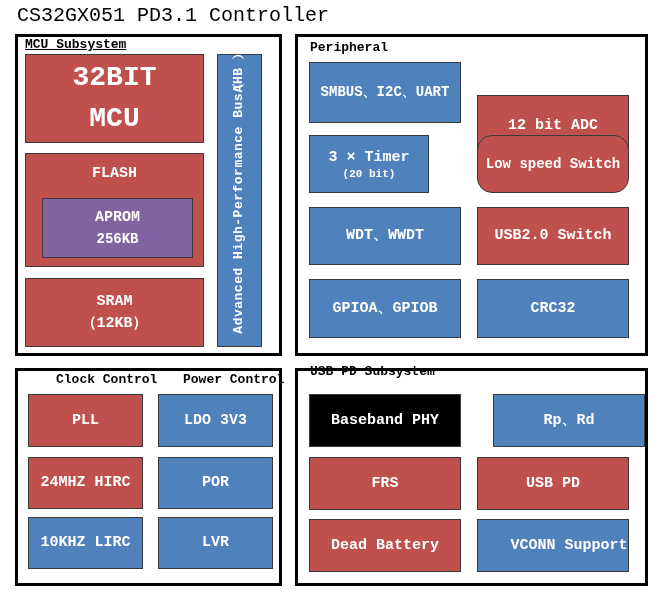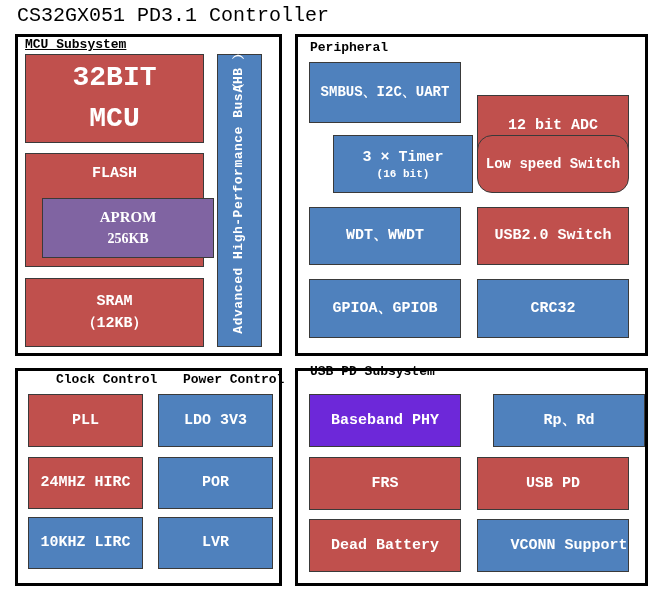--- a/index.html
+++ b/index.html
@@ -29,32 +29,32 @@
   .gl-usbpd{left:310px;top:364px;}
   .blk{
     position:absolute;box-sizing:border-box;border:1.5px solid #3a3a3a;
     display:flex;flex-direction:column;align-items:center;justify-content:center;
     color:#fff;font-weight:bold;font-size:15px;text-align:center;
     line-height:1.45;white-space:nowrap;
   }
   
   .b-cpu{left:25px;top:54px;width:179px;height:89px;font-size:28px;line-height:1.45;}
   .b-flash{left:25px;top:153px;width:179px;height:114px;justify-content:flex-start;padding-top:9px;}
-  .b-aprom{left:42px;top:198px;width:172px;height:60px;font-family:Liberation Serif, serif;}
+  .b-aprom{left:42px;top:198px;width:151px;height:60px;}
   .b-aprom .sub{font-size:14px;}
   .b-sram{left:25px;top:278px;width:179px;height:69px;}
   .b-ahb{left:217px;top:54px;width:45px;height:293px;}
   .vtext{
     writing-mode:vertical-rl;transform:rotate(180deg);
     font-size:13px;font-weight:bold;letter-spacing:0.5px;white-space:nowrap;
   }
   
   .b-comms{left:309px;top:62px;width:152px;height:61px;font-size:14px;}
   .b-adc{left:477px;top:62px;width:152px;height:61px;}
-  .b-timer{left:309px;top:135px;width:140px;height:58px;margin-left:24px;}
+  .b-timer{left:309px;top:135px;width:120px;height:58px;}
   .b-timer .sub{font-size:11px;line-height:1.2;}
   .b-lss{left:477px;top:135px;width:152px;height:58px;font-size:14px;border-radius:15px;}
   .b-wdt{left:309px;top:207px;width:152px;height:58px;}
   .b-usb2{left:477px;top:207px;width:152px;height:58px;}
   .b-gpio{left:309px;top:279px;width:152px;height:59px;}
   .b-crc{left:477px;top:279px;width:152px;height:59px;}
   
   .b-pll{left:28px;top:394px;width:115px;height:53px;}
   .b-ldo{left:158px;top:394px;width:115px;height:53px;}
   .b-hirc{left:28px;top:457px;width:115px;height:52px;}
@@ -106,21 +106,21 @@
   <div class="glabel gl-peripheral">Peripheral</div>
 
   <div class="blk b-comms" style="background-color: rgb(79, 129, 189);">
     <span>SMBUS、I2C、UART</span>
   </div>
   <div class="blk b-adc" style="background-color: rgb(192, 80, 77); margin-top: 33px;">
     <span>12 bit ADC</span>
   </div>
   <div class="blk b-timer" style="background-color: rgb(79, 129, 189);">
     <span>3 × Timer</span>
-    <span class="sub">(16 bit)</span>
+    <span class="sub">(20 bit)</span>
   </div>
   <div class="blk b-lss" style="background-color: rgb(192, 80, 77);">
     <span>Low speed Switch</span>
   </div>
   <div class="blk b-wdt" style="background-color: rgb(79, 129, 189);">
     <span>WDT、WWDT</span>
   </div>
   <div class="blk b-usb2" style="background-color: rgb(192, 80, 77);">
     <span>USB2.0 Switch</span>
   </div>
@@ -150,21 +150,21 @@
   <div class="blk b-lirc" style="background-color: rgb(79, 129, 189);">
     <span>10KHZ LIRC</span>
   </div>
   <div class="blk b-lvr" style="background-color: rgb(79, 129, 189);">
     <span>LVR</span>
   </div>
 
   <div class="gbox gbox-usbpd"></div>
   <div class="glabel gl-usbpd">USB PD Subsystem</div>
 
-  <div class="blk b-baseband" style="background-color: #6d28d9;">
+  <div class="blk b-baseband" style="background-color: #000000;">
     <span>Baseband PHY</span>
   </div>
   <div class="blk b-rprd" style="background-color: rgb(79, 129, 189); margin-left: 16px;">
     <span>Rp、Rd</span>
   </div>
   <div class="blk b-frs" style="background-color: rgb(192, 80, 77);">
     <span>FRS</span>
   </div>
   <div class="blk b-usbpd" style="background-color: rgb(192, 80, 77);">
     <span>USB PD</span>

